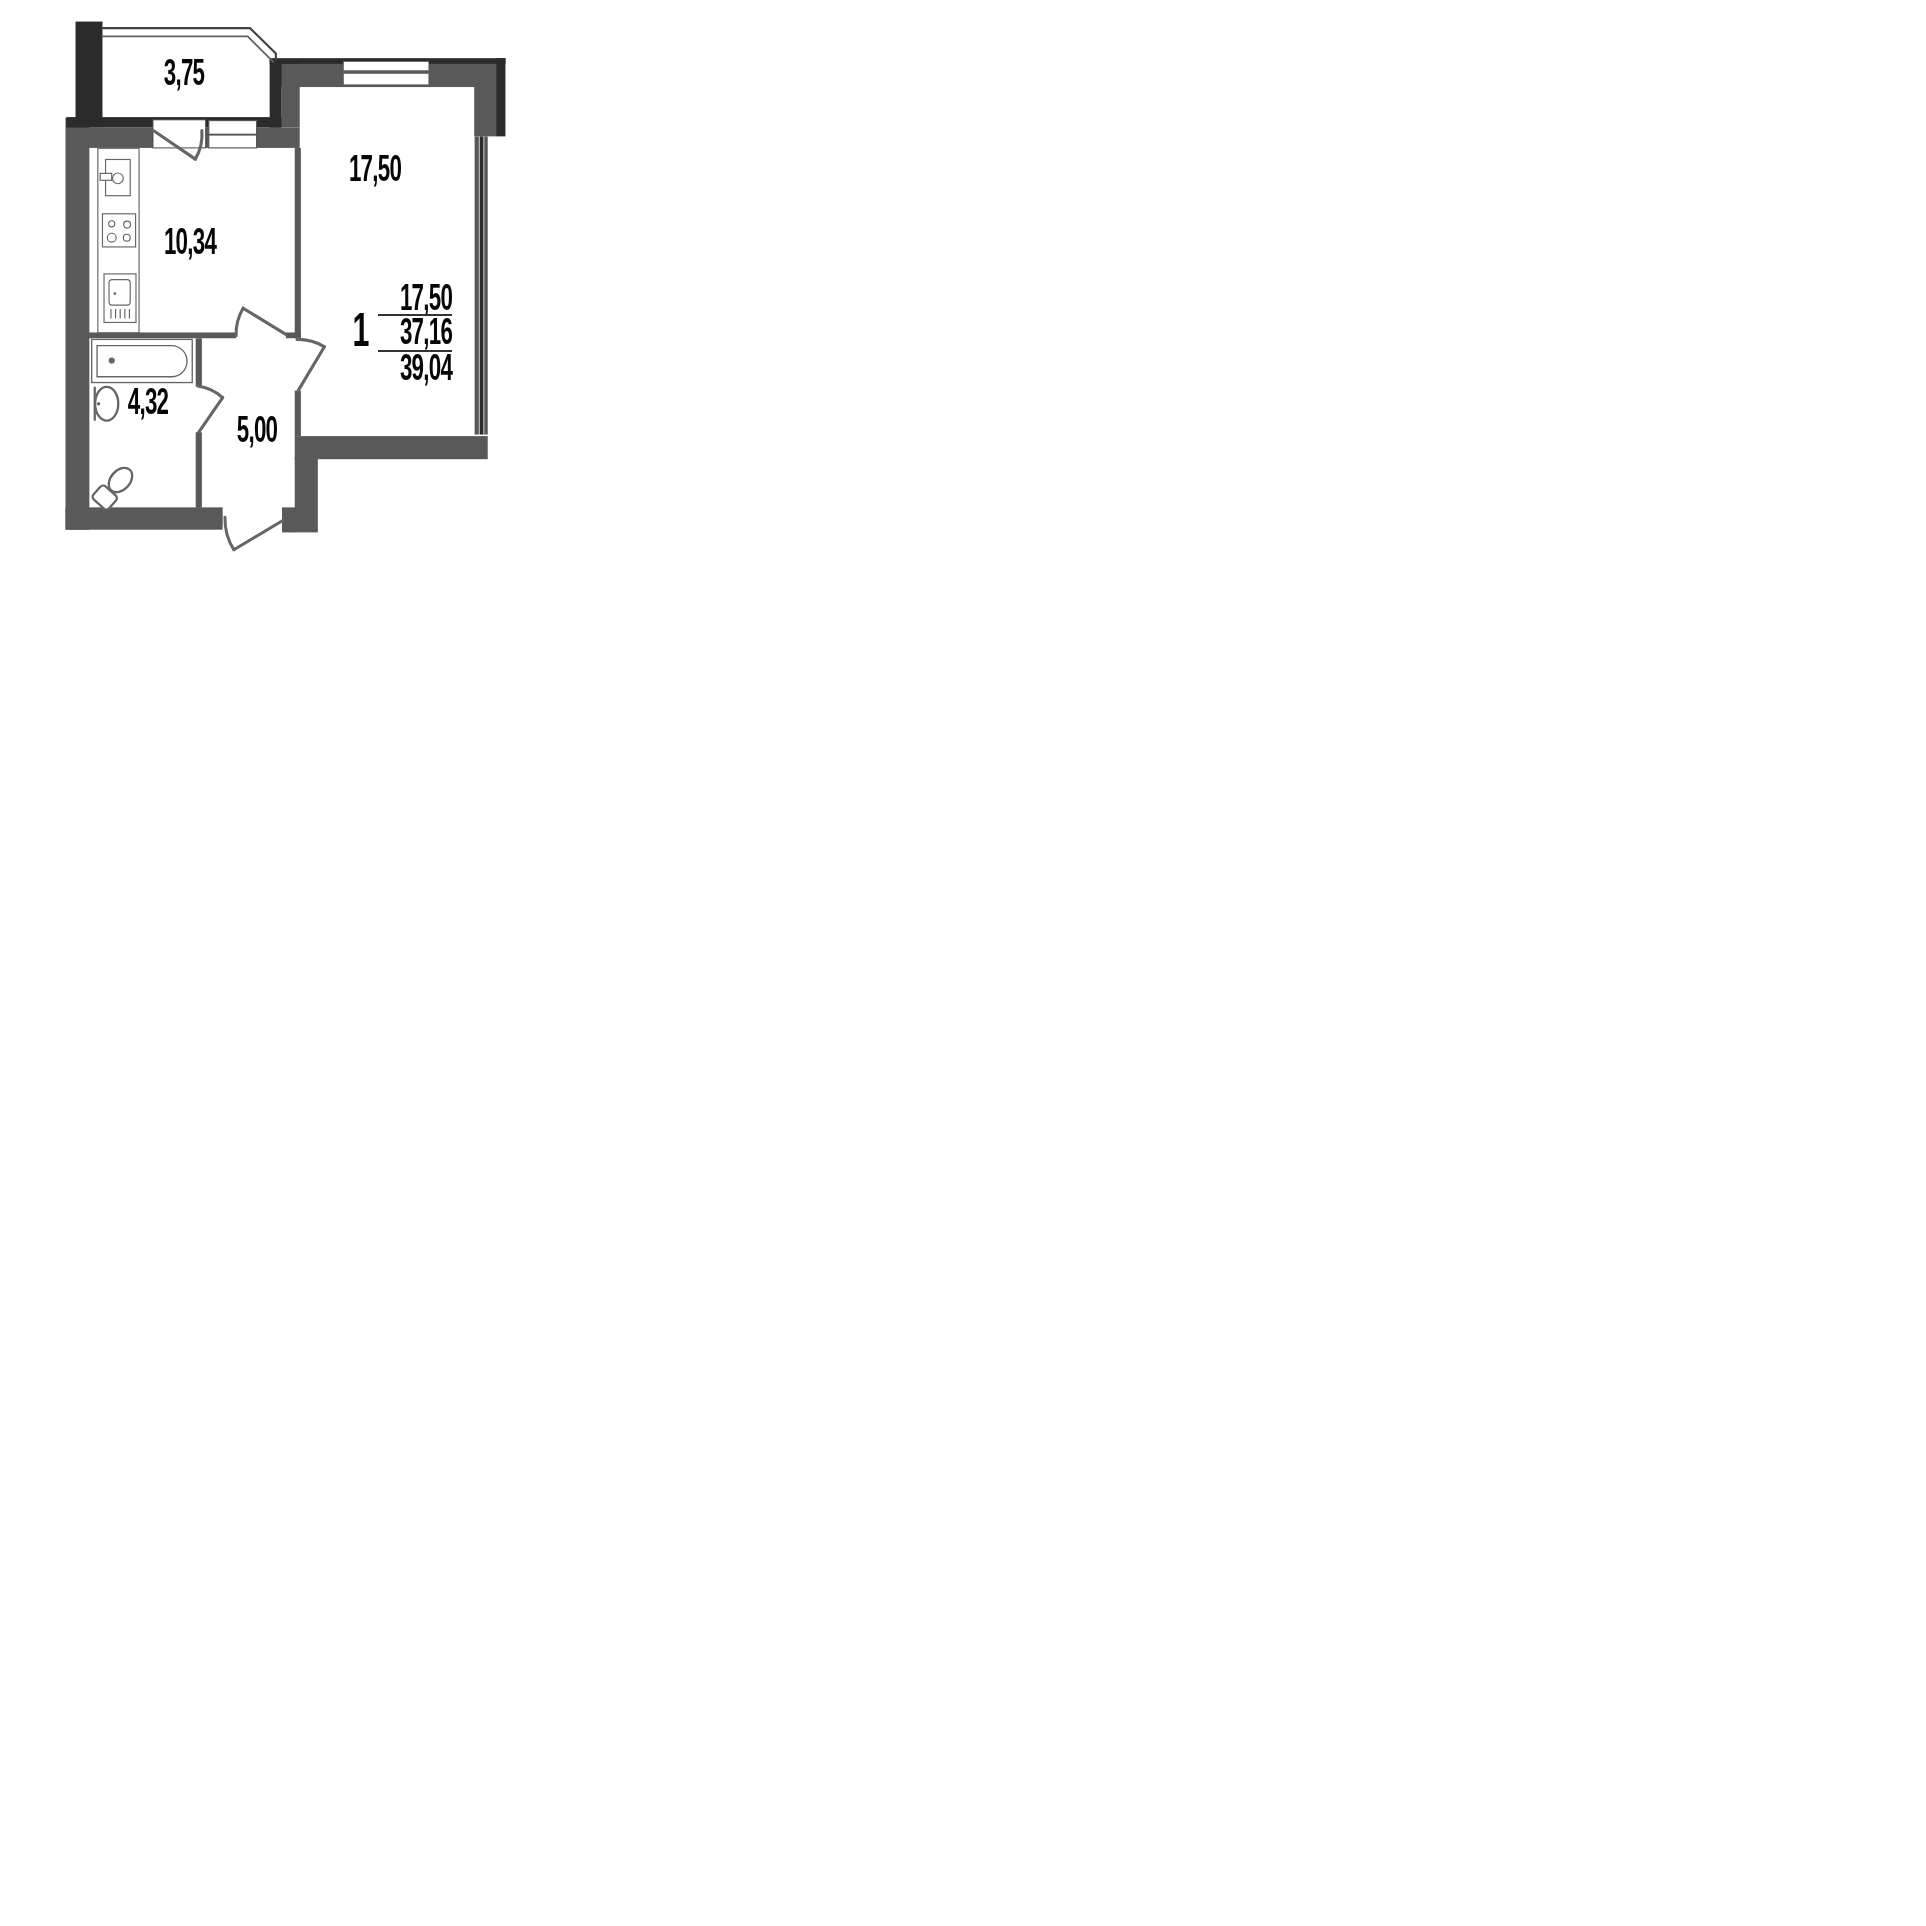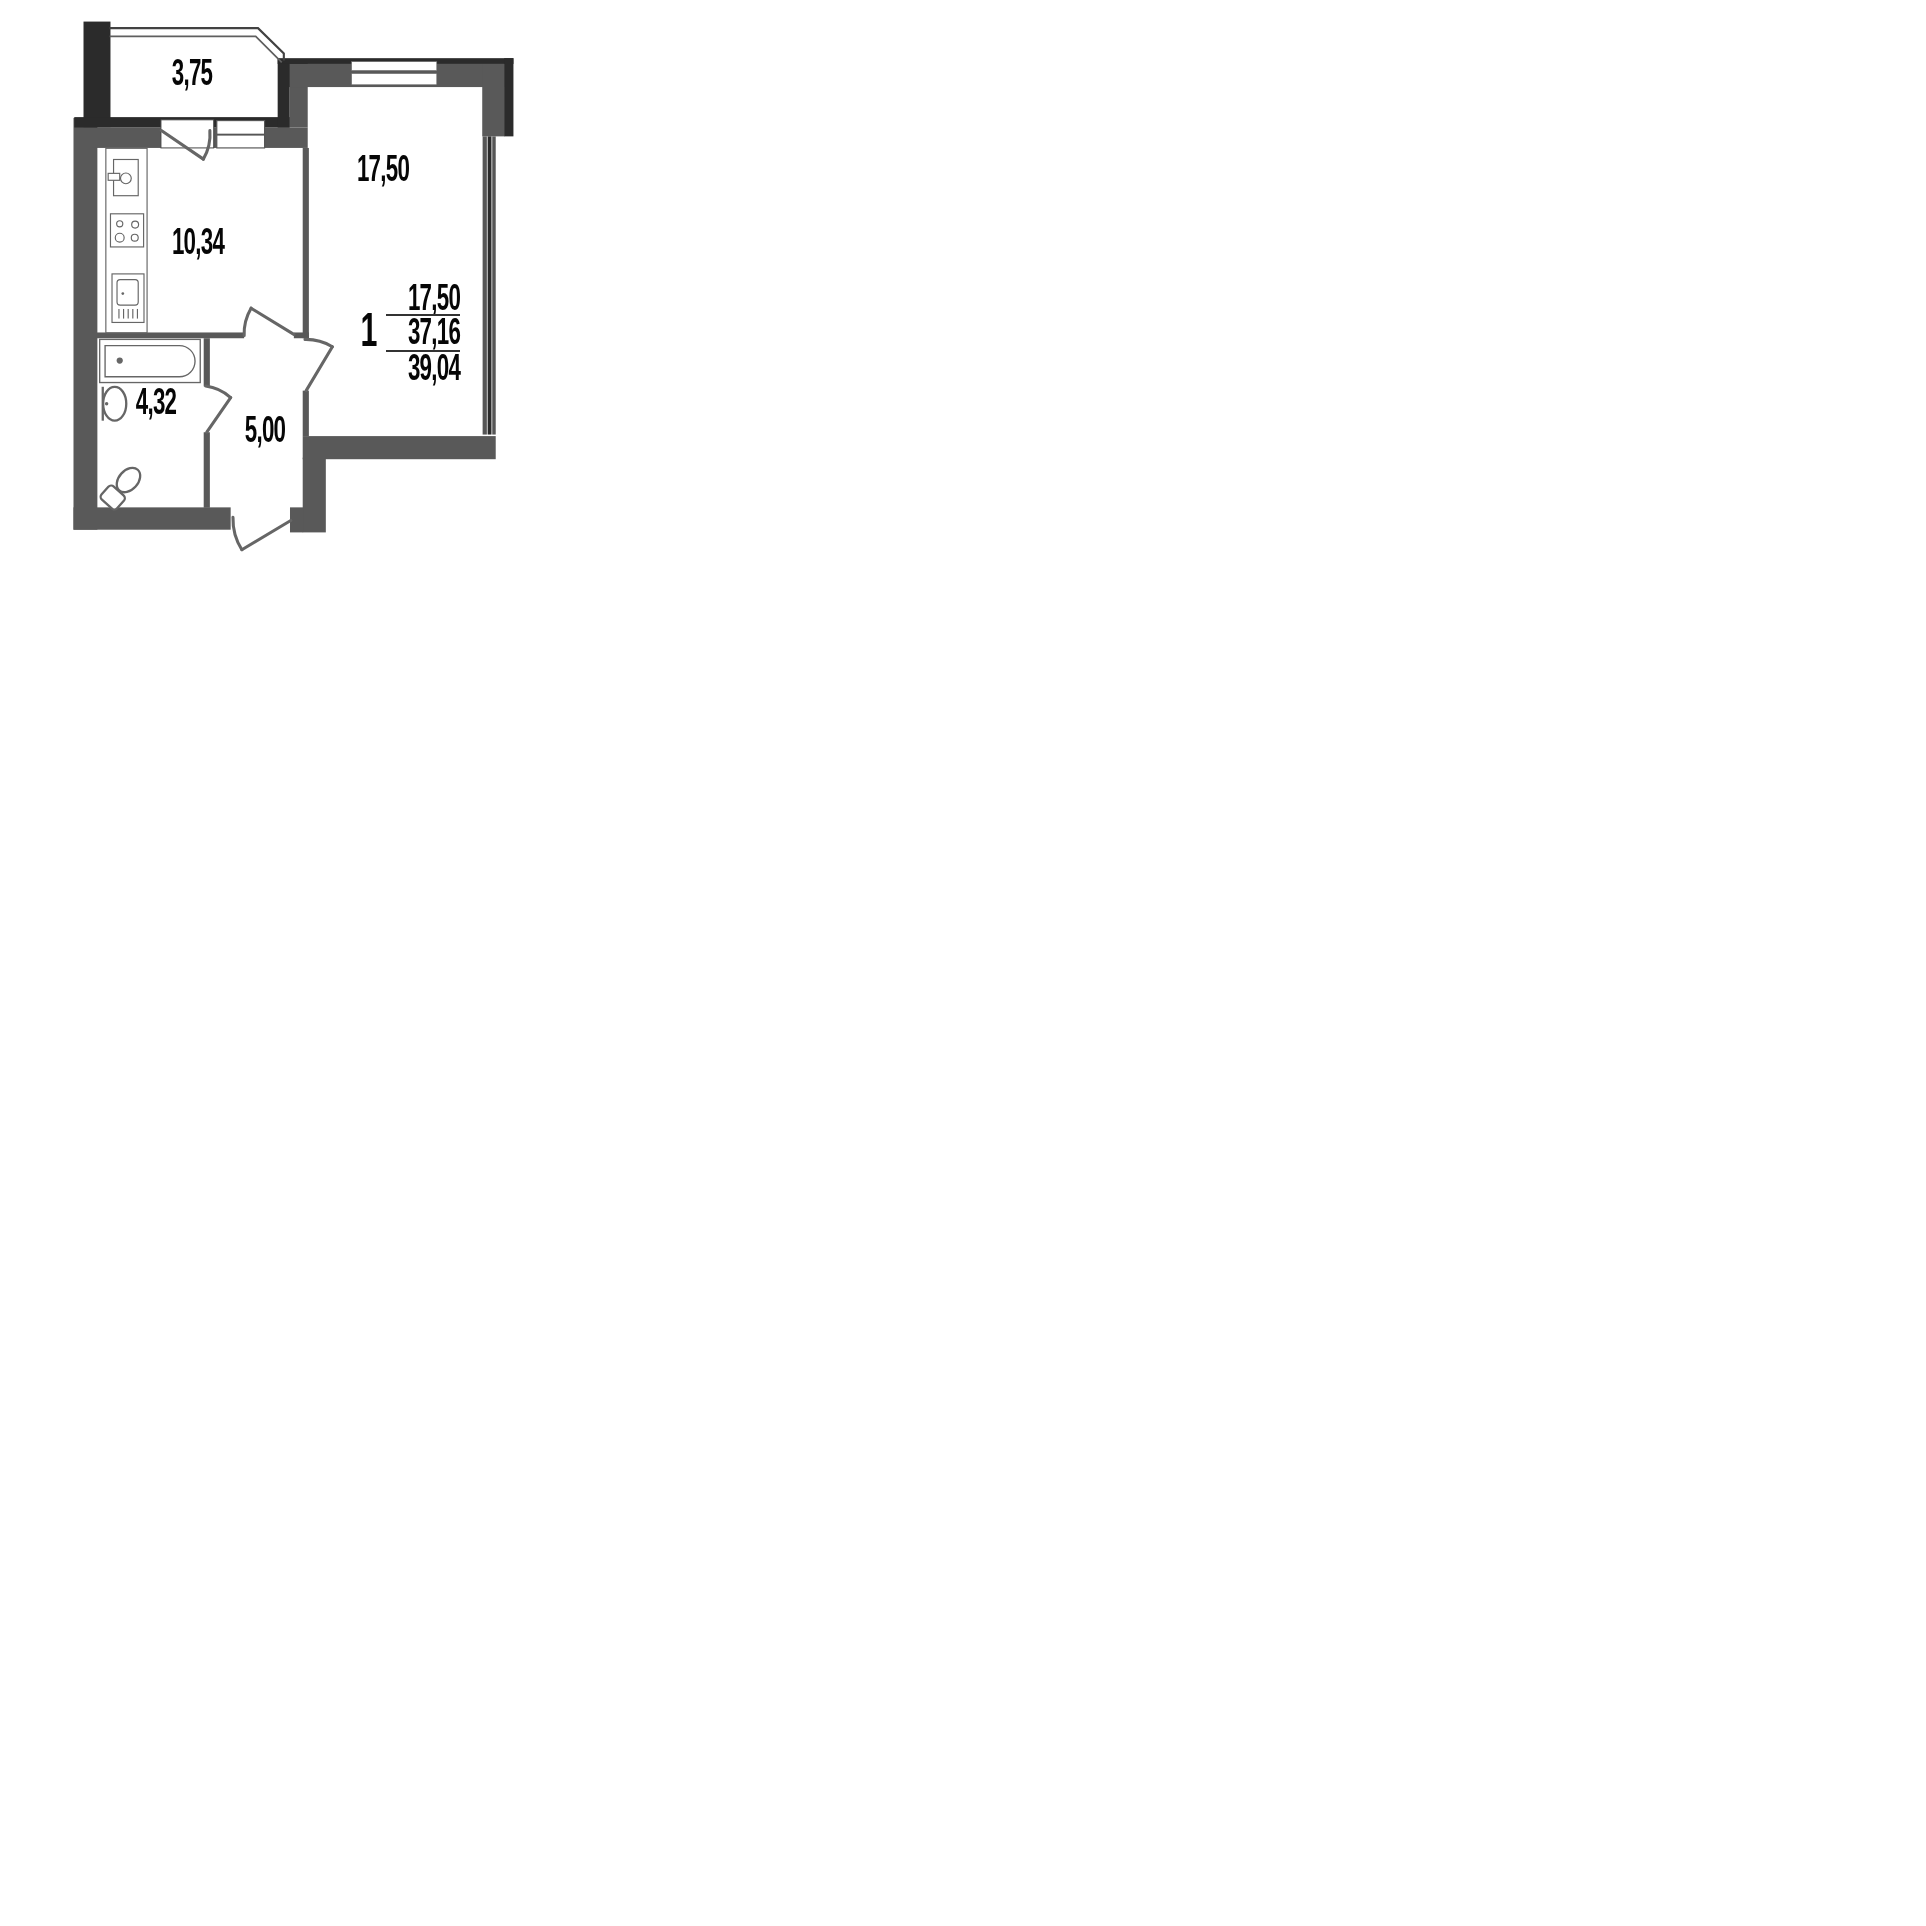--- a/index.html
+++ b/index.html
@@ -1,17 +1,17 @@
 <!DOCTYPE html>
 <html style="font-size:6.2px"><head>
 <meta charset="utf-8">
 <style>
   html,body{margin:0;padding:0;background:#ffffff;}
   body{font-family:"Liberation Sans", sans-serif;}
-  #plan{position:relative;width:569px;height:569px;background:#ffffff;overflow:hidden;margin-left:8px;}
+  #plan{position:relative;width:569px;height:569px;background:#ffffff;overflow:hidden;}
   #plan svg{position:absolute;left:0;top:0;}
   .room-label{
     position:absolute;
     font-weight:700;
     font-size:36px;
     color:#060606;
     white-space:nowrap;
     letter-spacing:-1.2px;
     transform:translate(-50%,-50%) scaleX(0.62);
   }

